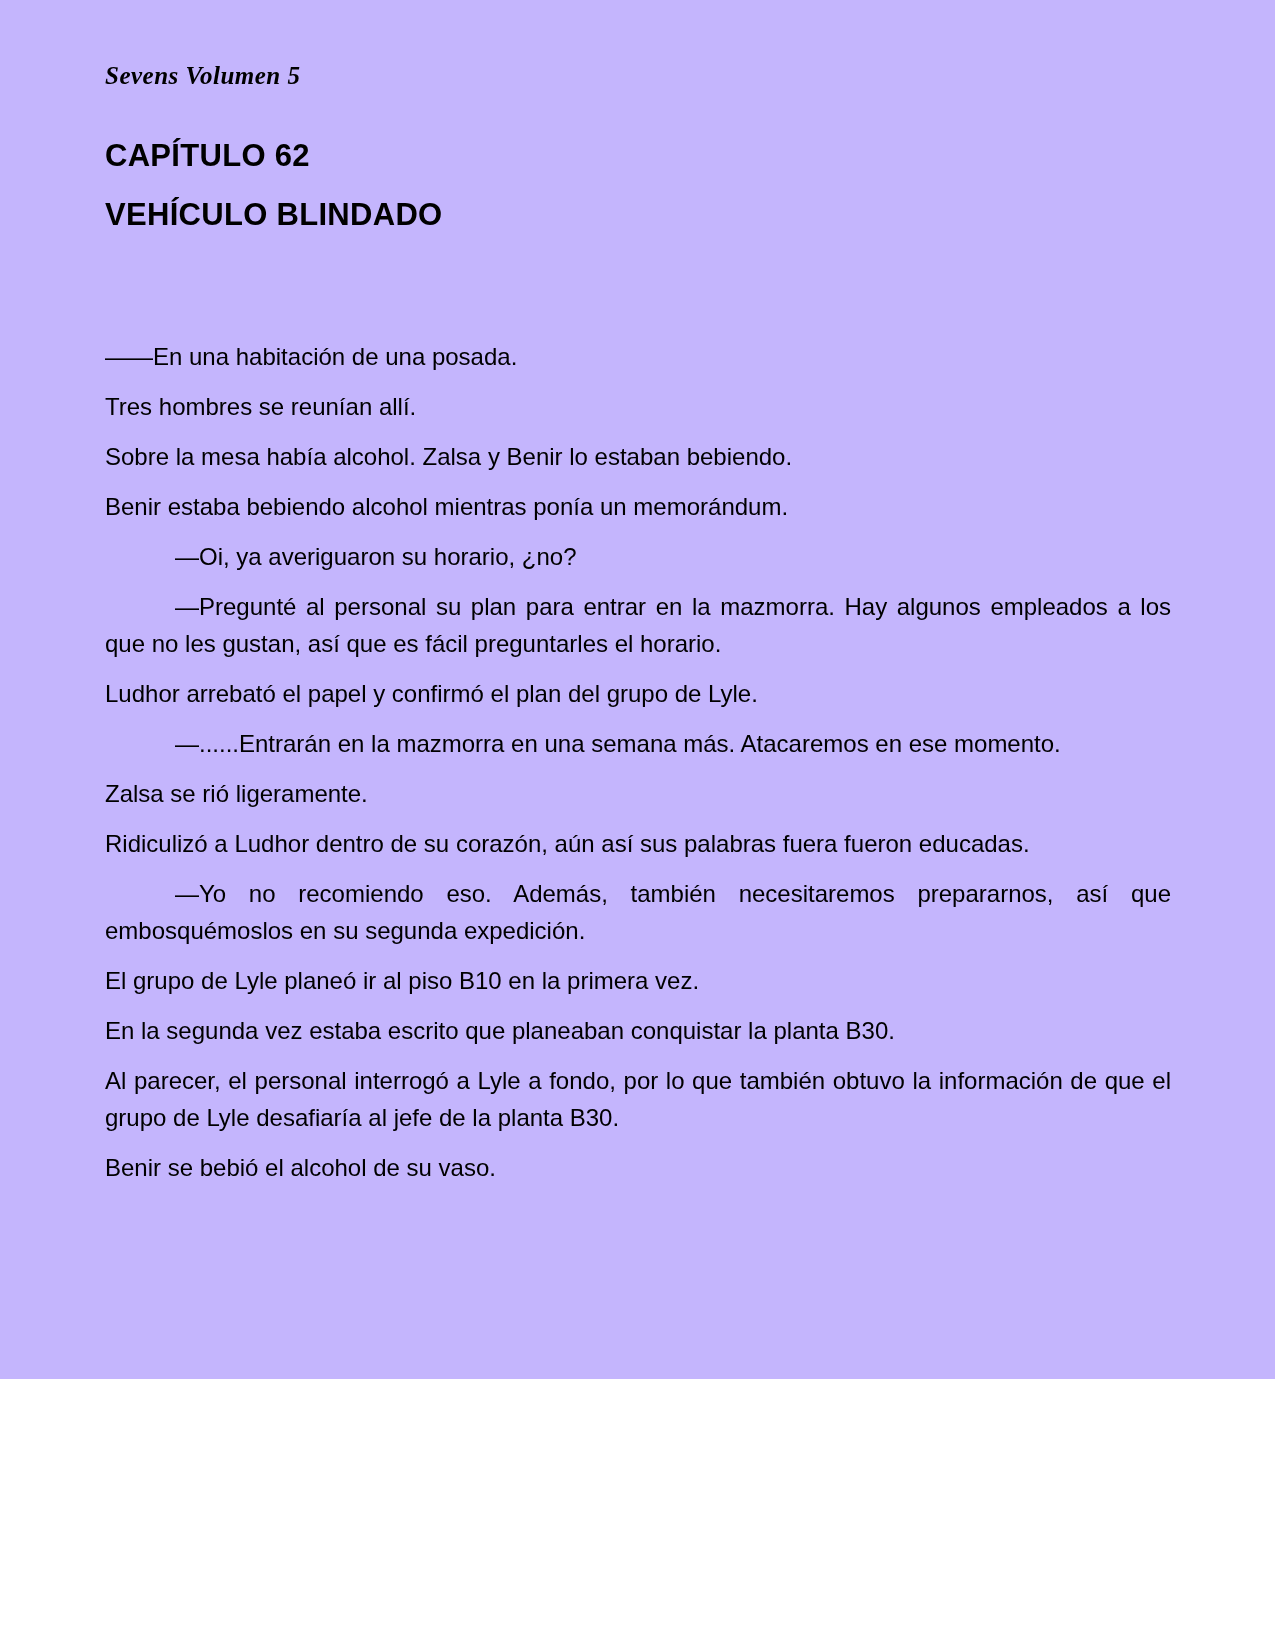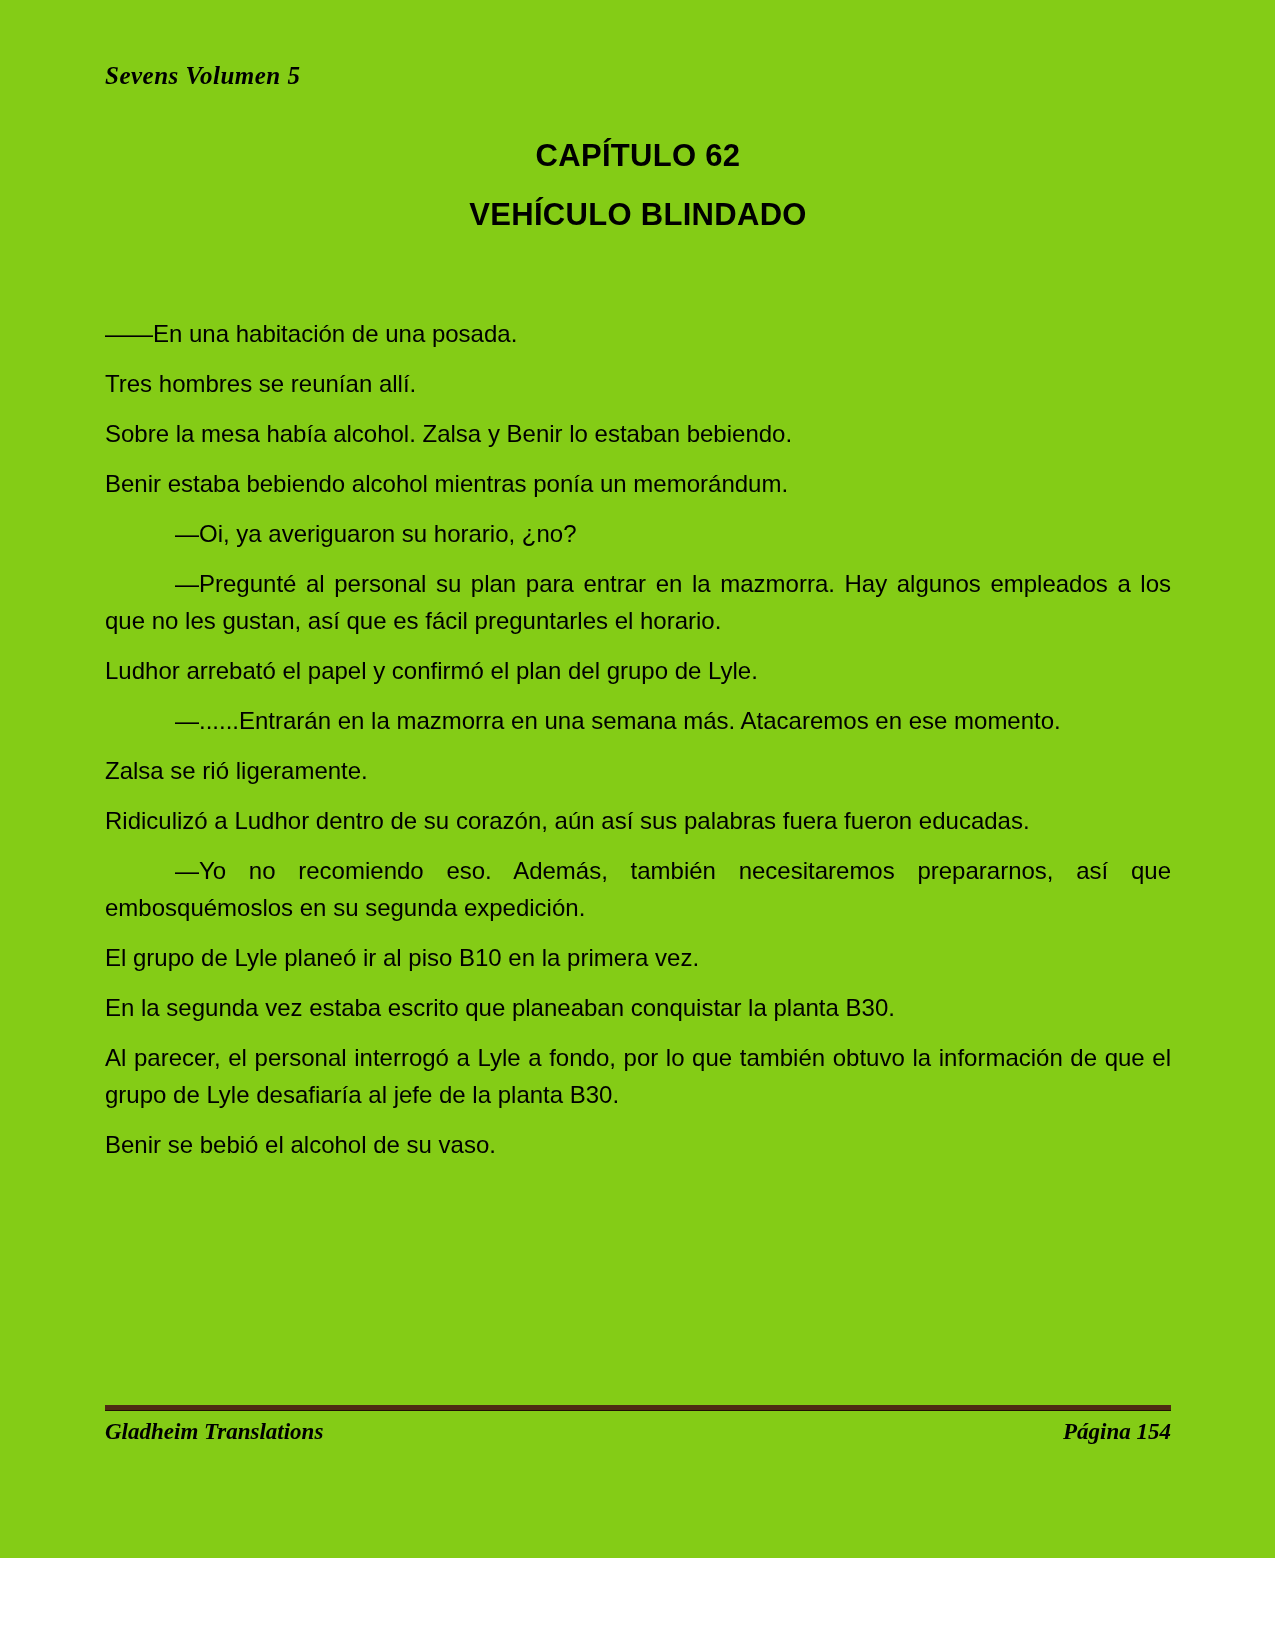--- a/index.html
+++ b/index.html
@@ -3,22 +3,22 @@
 <meta charset="utf-8">
 <style>
   html, body {
     margin: 0;
     padding: 0;
     background: #fff;
   }
   .page {
     position: relative;
     width: 1275px;
-    height: 1558px;
-    background: #84cc16;
+    height: 1379px;
+    background: #c4b5fd;
     font-family: "Liberation Sans", sans-serif;
     color: #1a1a1a;
     overflow: hidden;
     box-sizing: border-box;
   }
   .header {
     position: absolute;
     top: 62px;
     left: 105px;
     font-family: "Liberation Serif", serif;
@@ -28,32 +28,31 @@
     letter-spacing: 0.5px;
     color: #000;
   }
   .content {
     position: absolute;
     top: 138px;
     left: 105px;
     width: 1066px;
   }
   .titles {
-    text-align: center;
   }
   .title-line {
     font-family: "Liberation Sans", sans-serif;
     font-weight: bold;
     font-size: 31px;
     color: #000;
     margin: 0 0 23px 0;
     letter-spacing: 0.3px;
   }
   .body-text {
-    margin-top: 82px;
+    margin-top: 105px;
   }
   .para {
     font-size: 24px;
     line-height: 37px;
     margin: 0 0 13px 0;
     text-align: justify;
     color: #000;
   }
   .para.indent {
     text-indent: 70px;

